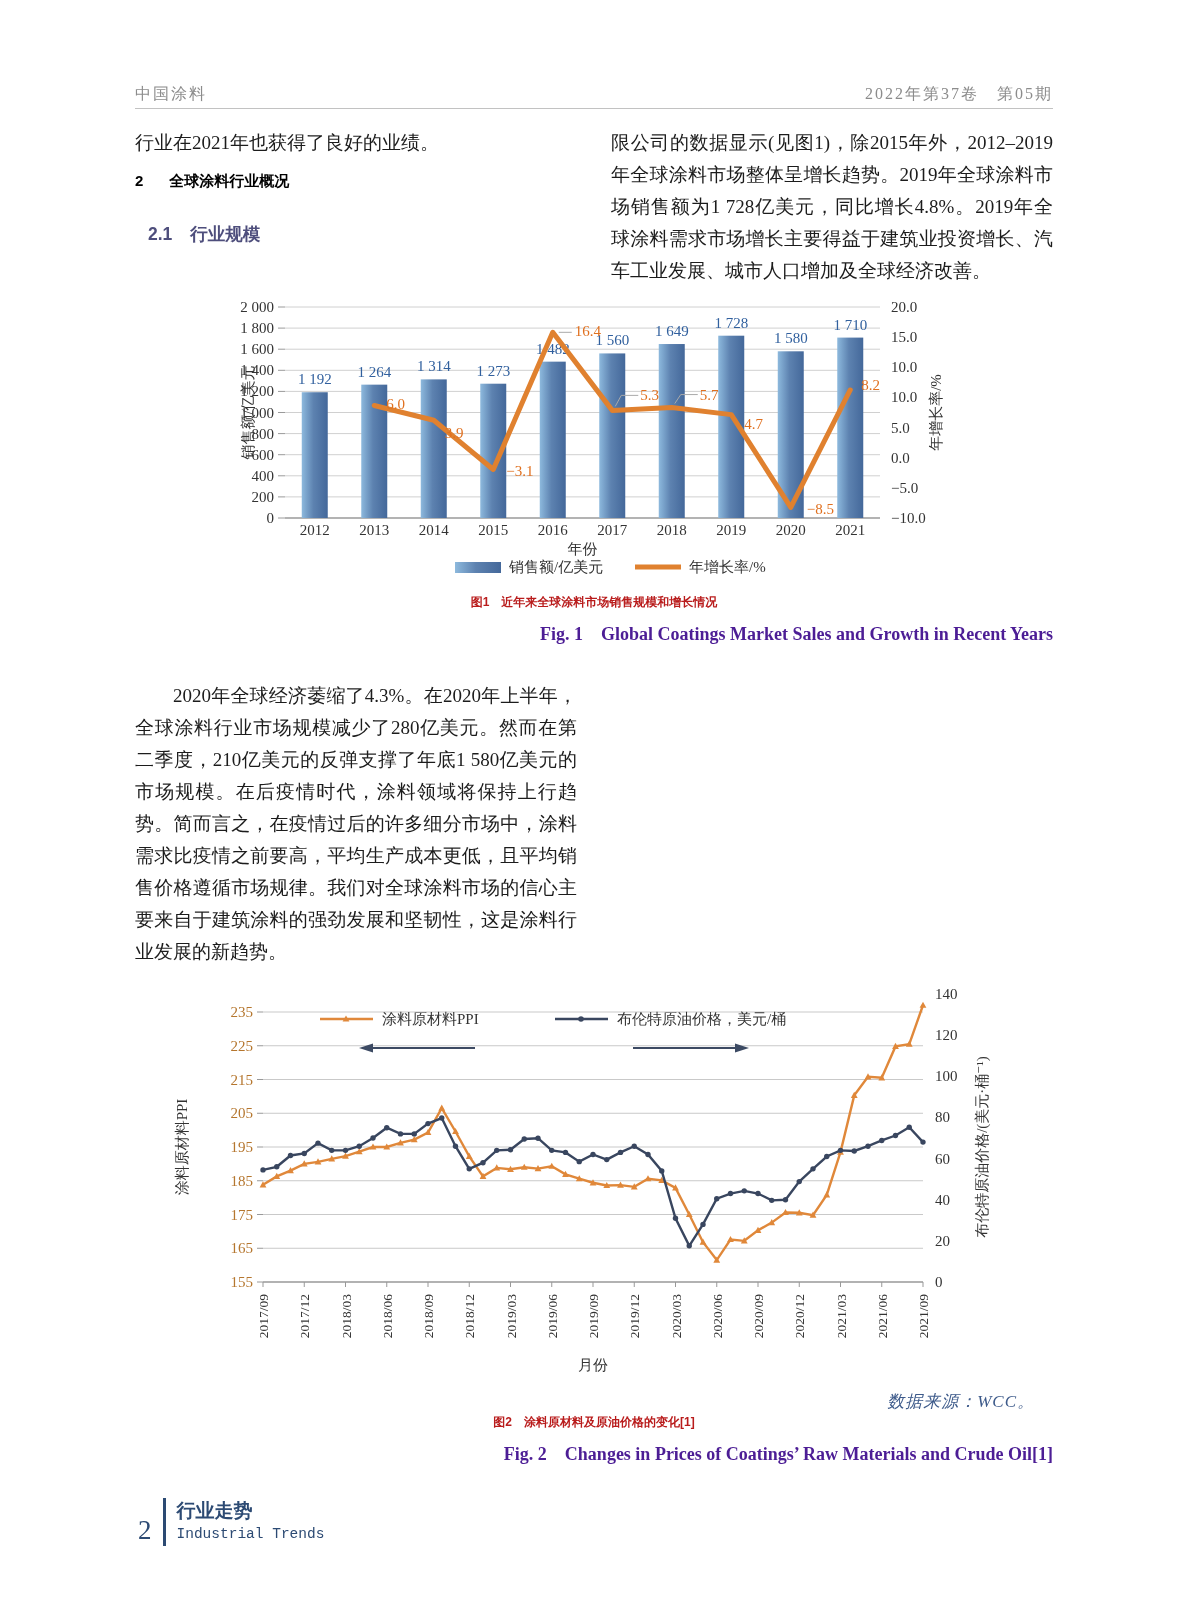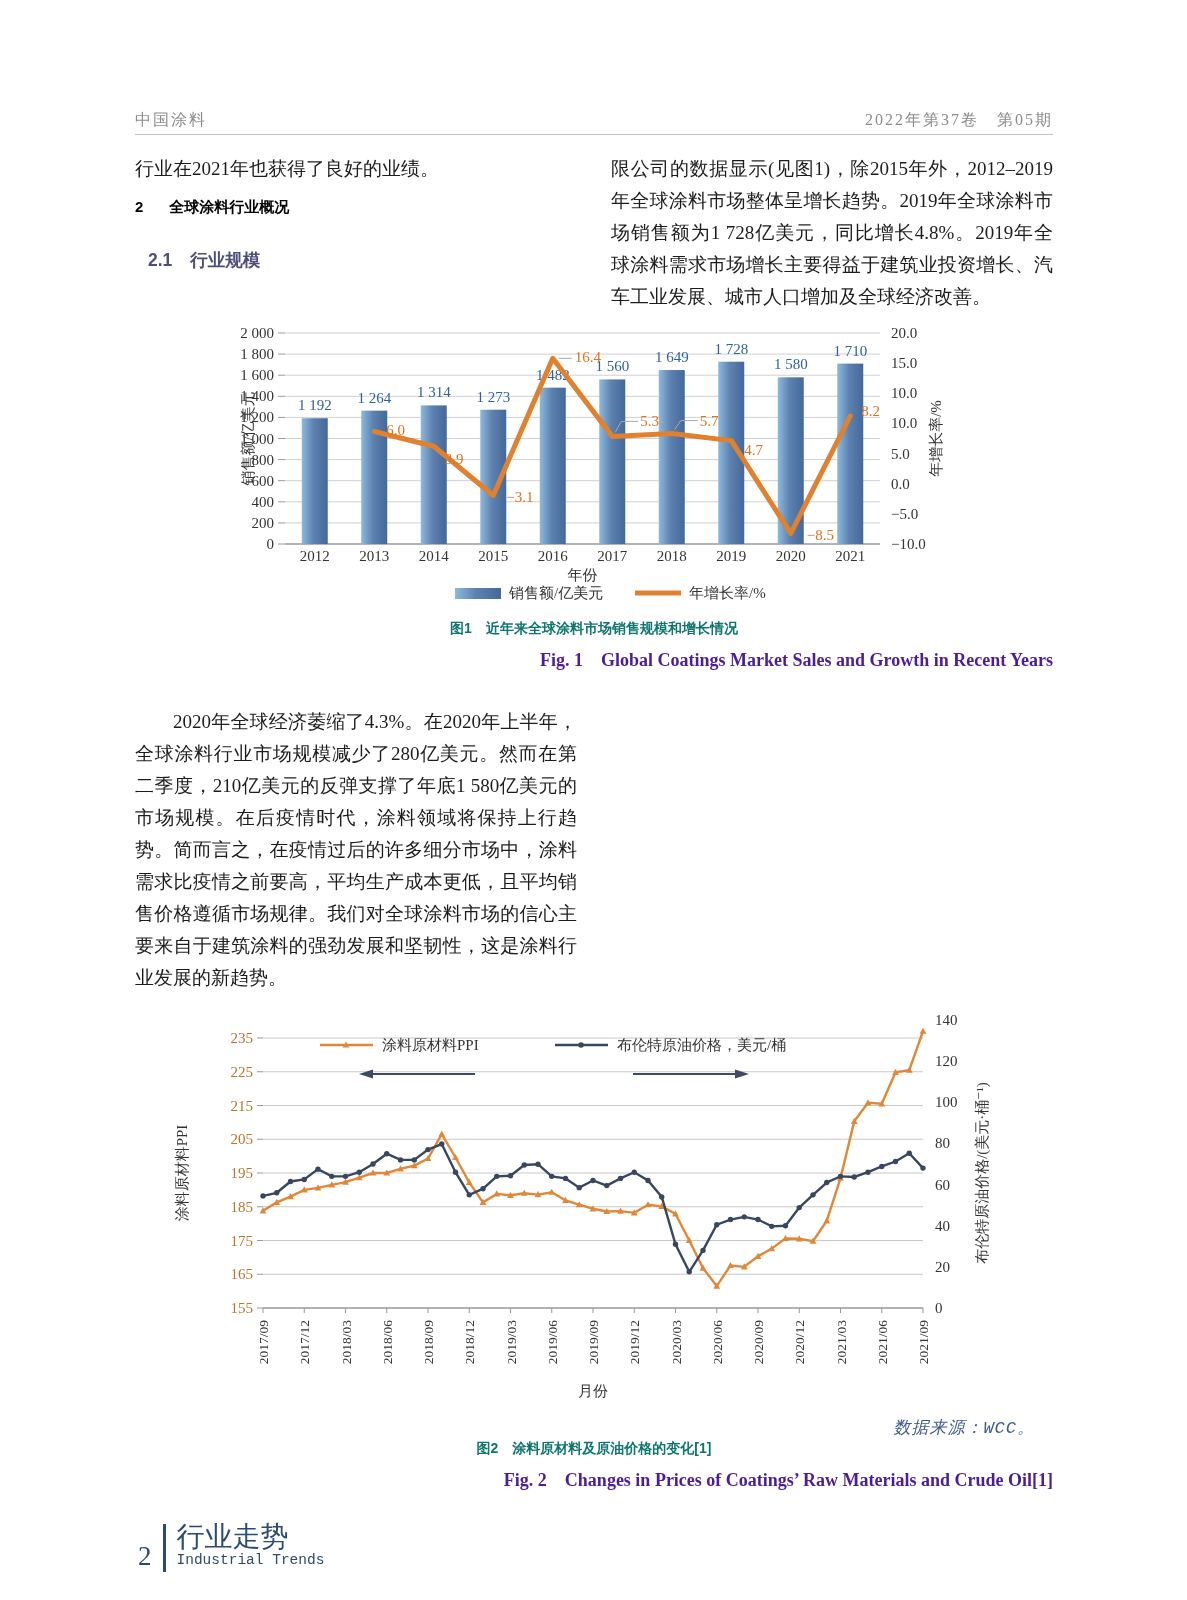--- a/index.html
+++ b/index.html
@@ -1,35 +1,35 @@
 <!DOCTYPE html>
 <html><head>
 <meta charset="utf-8">
 <style>
   html,body{margin:0;padding:0;background:#fff;}
   .page{position:relative;width:1187px;height:1572px;background:#ffffff;overflow:hidden;
-        font-family:"Liberation Serif","DejaVu Serif",serif;color:#1c1c1c;margin-top:26px;}
+        font-family:"Liberation Serif","DejaVu Serif",serif;color:#1c1c1c;}
   .abs{position:absolute;}
   .hdr{font-size:16px;color:#8c8c8c;letter-spacing:2px;font-family:"Liberation Serif",serif;}
   .rule{height:1px;background:#c2c2c2;}
   .body-txt{font-size:19px;line-height:32px;text-align:justify;}
   .indent{text-indent:2em;}
   .h2{font-family:"Liberation Sans","DejaVu Sans",sans-serif;font-weight:bold;font-size:15px;color:#000000;}
   .h2 .no{margin-right:26px;}
   .h3{font-family:"Liberation Sans","DejaVu Sans",sans-serif;font-weight:bold;font-size:17.5px;color:#4e4e7c;}
   .h3 .no{margin-right:18px;}
-  .cap-cn{font-family:"Liberation Sans","DejaVu Sans",sans-serif;font-weight:bold;font-size:14px;text-align:center;color:#0f766e;}
+  .cap-cn{font-family:"Liberation Sans","DejaVu Sans",sans-serif;font-weight:bold;font-size:12px;text-align:center;color:#b91c1c;}
   .cap-en{font-family:"Liberation Serif","DejaVu Serif",serif;font-weight:bold;font-size:18px;text-align:right;color:#4c1d95;}
-  .src{font-family:Liberation Mono, monospace;font-style:italic;font-size:17px;color:#3d5a8a;letter-spacing:1px;}
+  .src{font-family:Liberation Serif, serif;font-style:italic;font-size:17px;color:#3d5a8a;letter-spacing:1px;}
   .tk{font-family:"Liberation Serif","DejaVu Serif",serif;font-size:15px;}
   .tk2{font-family:"Liberation Serif","DejaVu Serif",serif;font-size:13.5px;}
   .footer{display:flex;align-items:stretch;color:#2c4a73;}
   .footer .pn{font-size:27px;align-self:flex-end;font-family:"Liberation Serif",serif;}
   .footer .bar{width:3px;background:#2c4a73;margin:0 11px;}
-  .footer .cn{font-family:"Liberation Sans","DejaVu Sans",sans-serif;font-weight:normal;font-size:28px;line-height:26px;}
+  .footer .cn{font-family:"Liberation Sans","DejaVu Sans",sans-serif;font-weight:bold;font-size:19px;line-height:26px;}
   .footer .en{font-family:Liberation Mono, monospace;font-size:14.5px;line-height:20px;}
 </style>
 </head>
 <body>
 
 <div class="page">
 
   <div class="abs hdr" style="left:135px;top:84px;">中国涂料</div>
   <div class="abs hdr" style="right:134px;top:84px;">2022年第37卷　第05期</div>
   <div class="abs rule" style="left:135px;top:108px;width:918px;"></div>

